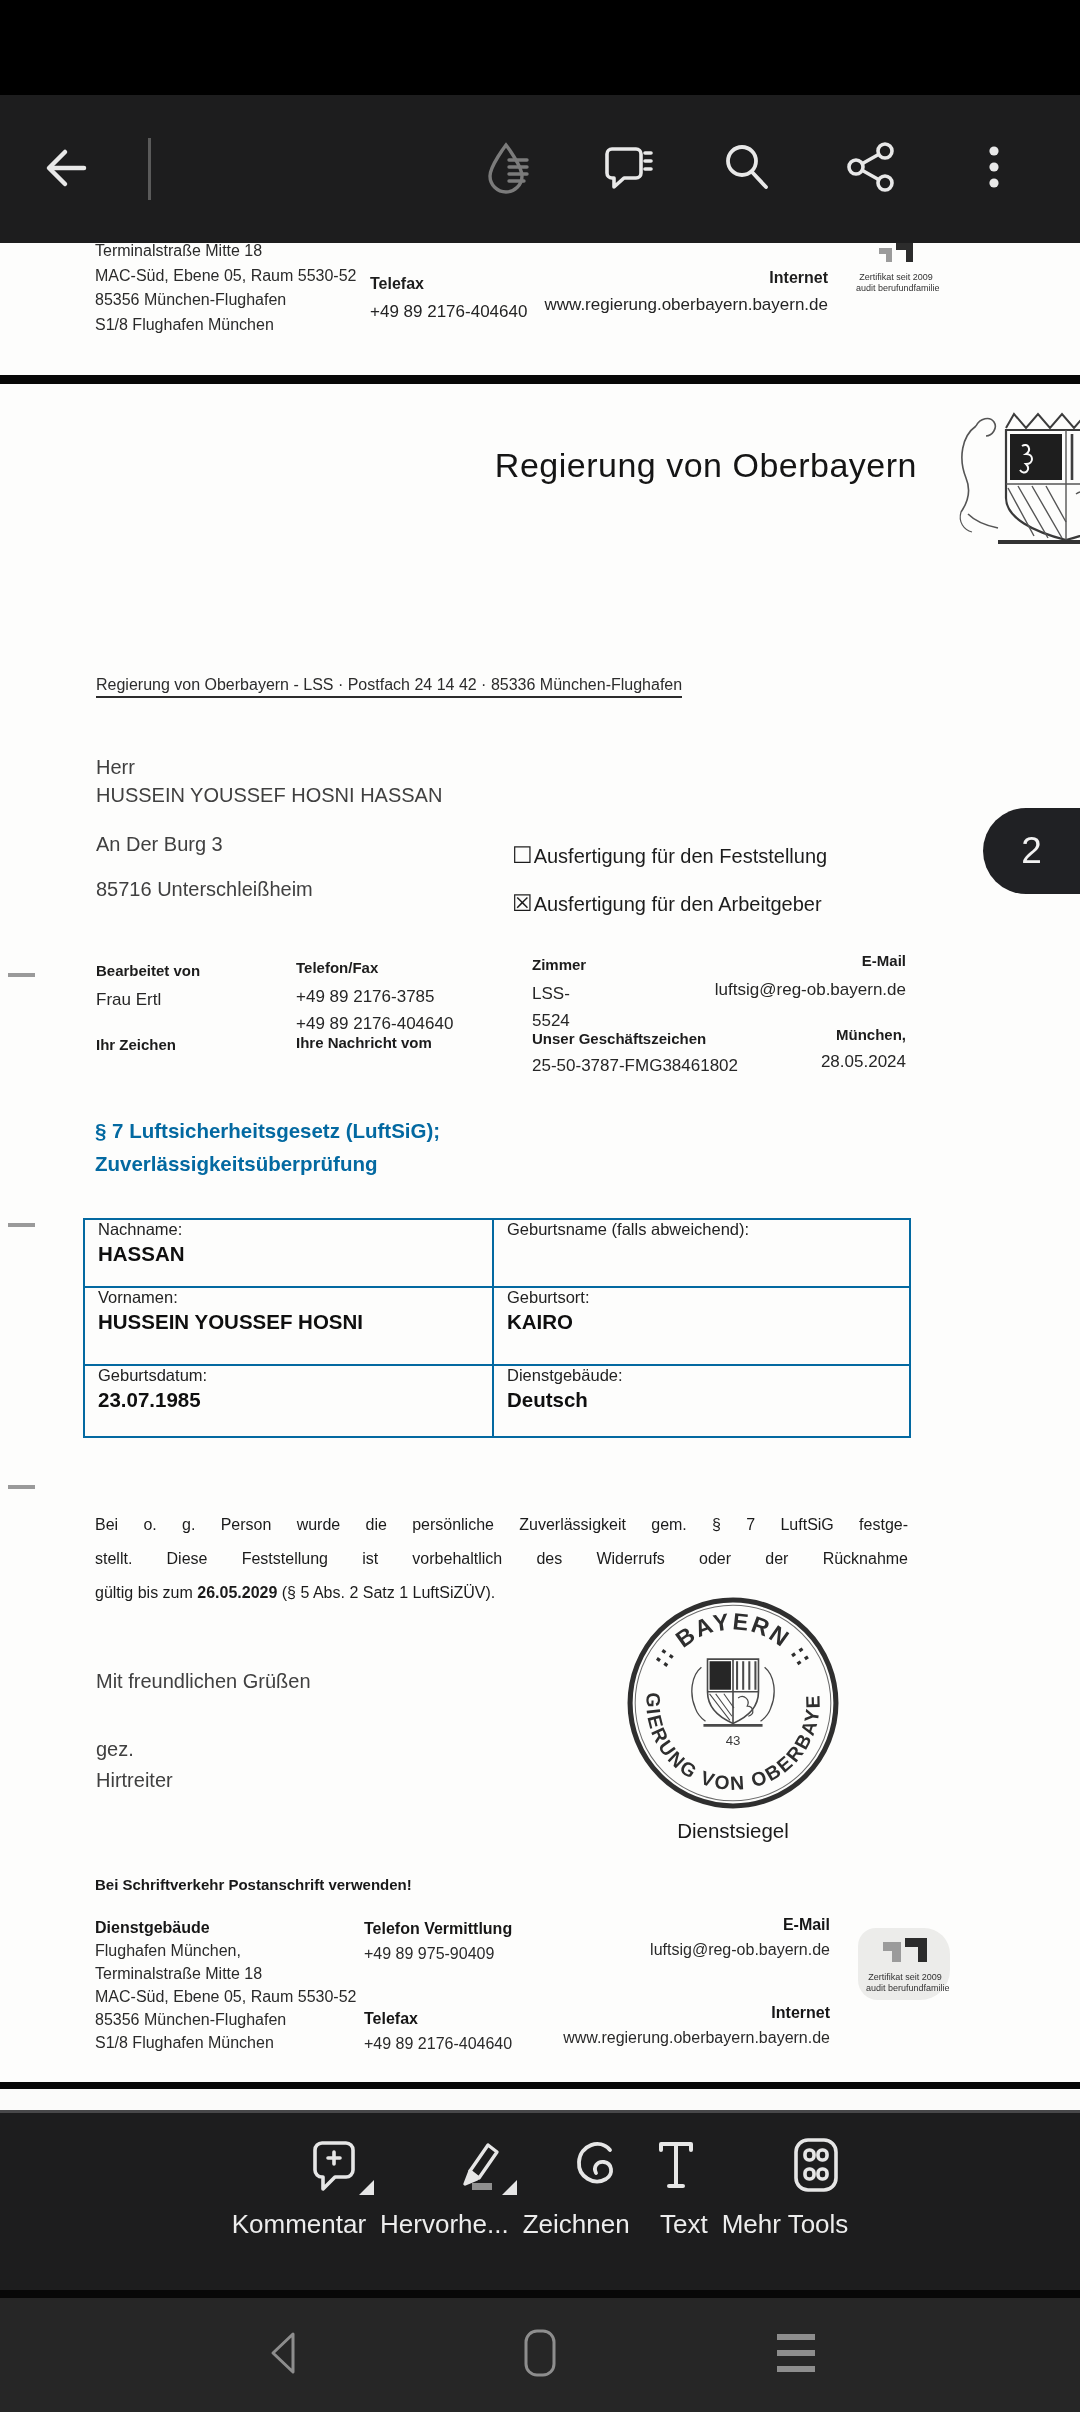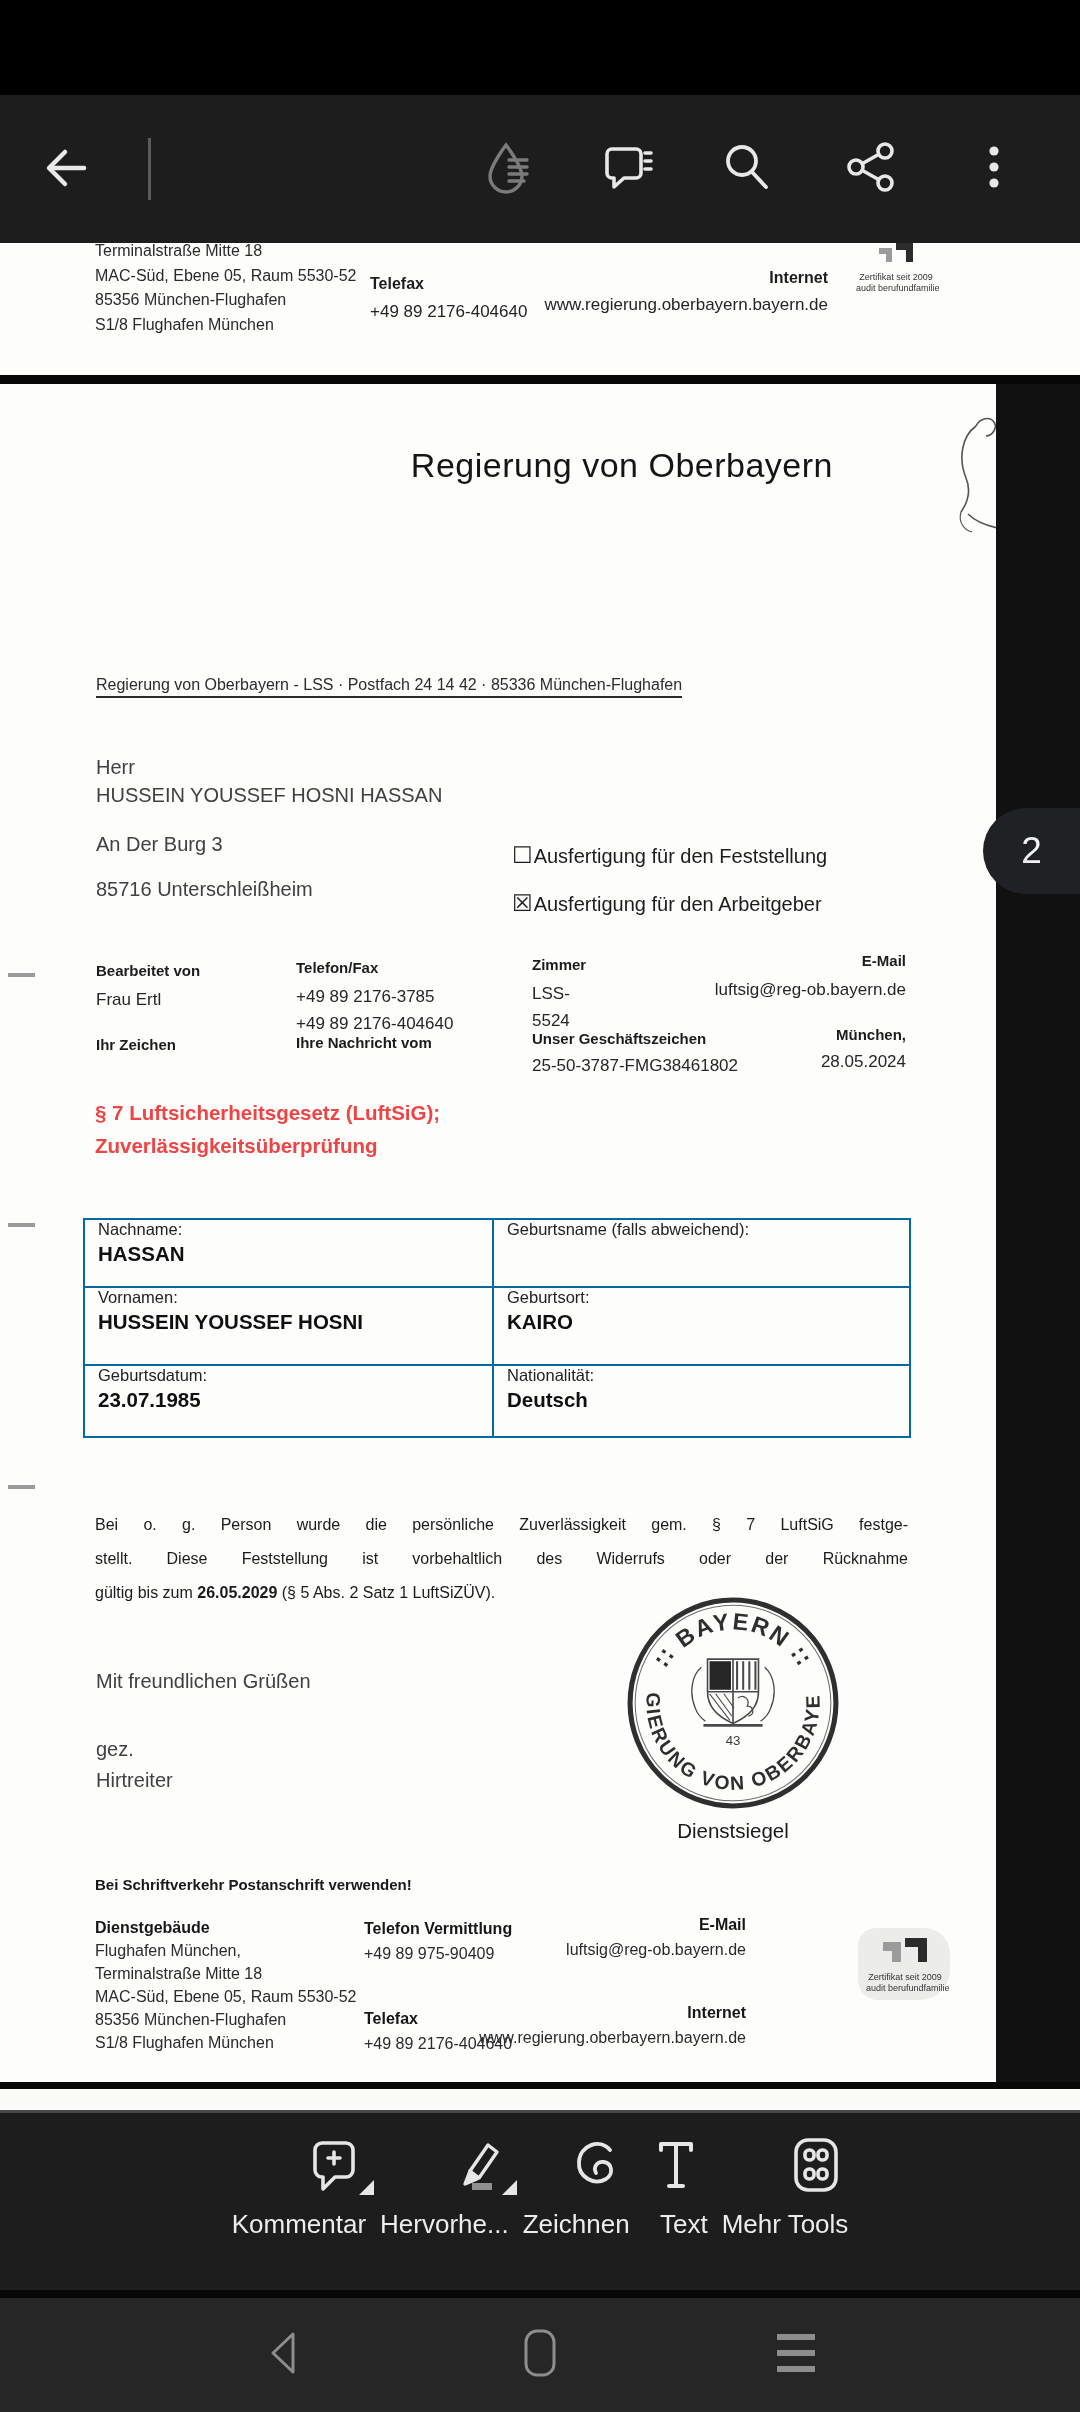--- a/index.html
+++ b/index.html
@@ -13,41 +13,41 @@
   .tt-divider{left:148px;top:43px;width:3px;height:62px;background:#5a5a5a;}
   .icon-btn{width:56px;height:56px;display:flex;align-items:center;justify-content:center;}
 
   .page-badge{top:808px;right:0;width:97px;height:86px;background:#202124;
       border-radius:44px 0 0 44px;display:flex;align-items:center;justify-content:center;
       color:#f2f2f2;font-size:37px;}
 
   
   .page1-frag{left:0;top:243px;width:1080px;height:132px;background:#fdfdfc;color:#242424;overflow:hidden;}
   .page-sep{left:0;top:375px;width:1080px;height:9px;background:#070707;}
-  .page2{left:0;top:384px;width:996px;height:1698px;background:#fdfdfc;color:#1f1f1f;overflow:hidden;}
+  .page2{left:0;top:384px;width:1080px;height:1698px;background:#fdfdfc;color:#1f1f1f;overflow:hidden;}
   .page-sep2{left:0;top:2082px;width:1080px;height:7px;background:#070707;}
   .page3-sliver{left:0;top:2089px;width:1080px;height:21px;background:#fbfbfa;}
   .sliver-line{left:0;top:2110px;width:1080px;height:3px;background:#48484a;}
 
   .small-addr{font-size:16px;line-height:24.5px;color:#2a2a2a;}
   .blabel{font-weight:bold;font-size:16px;color:#1d1d1d;}
   .bval{font-size:17px;color:#242424;}
 
   .doc-title{font-size:34px;color:#151515;letter-spacing:.5px;}
   .doc-subtitle{font-size:25px;color:#1b1b1b;margin-top:9px;}
 
   .sender-line{font-size:16px;color:#2c2c2c;border-bottom:2px solid #2c2c2c;padding-bottom:3px;}
   .recip{font-size:20px;color:#404040;}
   .copyrow{display:flex;align-items:baseline;font-size:20px;color:#1c1c1c;}
   .copymark{font-size:23px;margin-right:1px;}
 
   .clabel{font-weight:bold;font-size:15px;color:#1c1c1c;}
   .cval{font-size:17px;color:#262626;margin-top:7px;line-height:27px;}
 
-  .subject{font-weight:bold;font-size:20.5px;line-height:33px;color:#ef4444;}
+  .subject{font-weight:bold;font-size:20.5px;line-height:33px;color:#0369a1;margin-top:18px;}
 
   table.ptable{border-collapse:collapse;width:828px;}
   table.ptable td{border:2px solid #0369a1;vertical-align:top;padding:0 13px;}
   .tlabel{font-size:16.5px;color:#222;}
   .tval{font-size:20.5px;font-weight:bold;color:#0f0f0f;margin-top:3px;min-height:26px;}
 
   .bodytxt{font-size:16px;line-height:34px;color:#1b1b1b;width:813px;}
   .j{text-align:justify;text-align-last:justify;}
 
   .fold{width:27px;height:4px;background:#9a9a9a;left:8px;}
@@ -278,21 +278,21 @@
           <div class="tlabel">Geburtsort:</div>
           <div class="tval">KAIRO</div>
         </td>
       </tr>
       <tr style="height:72px;">
         <td>
           <div class="tlabel">Geburtsdatum:</div>
           <div class="tval">23.07.1985</div>
         </td>
         <td>
-          <div class="tlabel">Nationalität:</div>
+          <div class="tlabel">Dienstgebäude:</div>
           <div class="tval">Deutsch</div>
         </td>
       </tr>
     </tbody>
       </table>
 
     <div class="abs fold" style="top:589px;"></div>
     <div class="abs fold" style="top:839px;"></div>
     <div class="abs fold" style="top:1101px;"></div>
 

